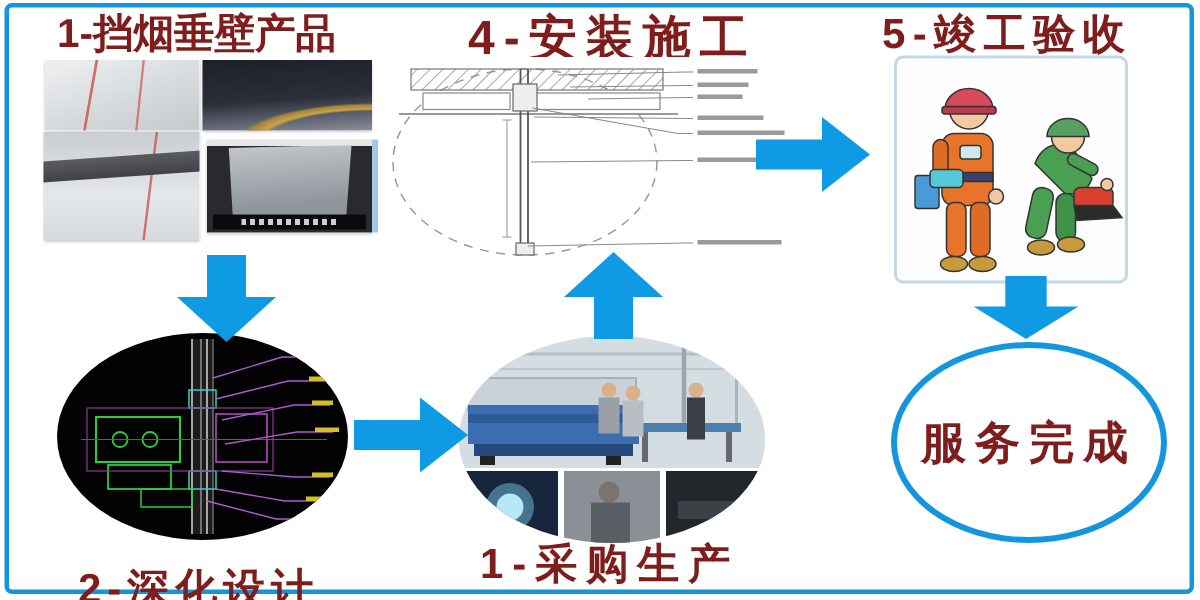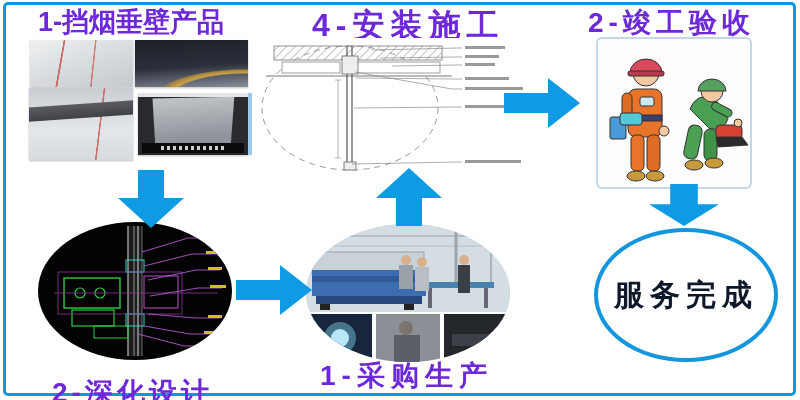--- a/index.html
+++ b/index.html
@@ -6,21 +6,21 @@
   body{
     width:800px;height:400px;position:relative;overflow:hidden;
     background:#ffffff;
     font-family:"Liberation Sans","DejaVu Sans",sans-serif;
   }
   .frame{
     position:absolute;left:3px;top:2px;right:4px;bottom:4px;
     border:3px solid #1496df;border-radius:5px;
   }
   .title{
-    position:absolute;color:#6d28d9;font-weight:bold;white-space:nowrap;
+    position:absolute;color:#7f1d1d;font-weight:bold;white-space:nowrap;
     font-family:"Liberation Sans","DejaVu Sans",sans-serif;
   }
   .t1{left:38px;top:4px;font-size:27px;}
   .t2{left:52px;top:358px;font-size:28px;letter-spacing:4px;margin-top:16px;}
   .t3{left:320px;top:357px;font-size:28px;letter-spacing:6px;}
   .t4{left:312px;top:4px;font-size:32px;letter-spacing:6px;}
   .t5{left:588px;top:4px;font-size:28px;letter-spacing:5px;}
   .arrow{position:absolute;}
   .arrow svg{display:block;width:100%;height:100%;}
   .photo{position:absolute;box-shadow:0 1px 2px rgba(0,0,0,.25);}
@@ -57,30 +57,30 @@
   .drawing{position:absolute;left:252px;top:38px;width:280px;height:140px;background:#ffffff;}
   
   .workers{position:absolute;left:596px;top:37px;width:152px;height:148px;
     background:#fdfdfd;border:2px solid #c2d8e8;border-radius:6px;overflow:hidden;}
   
   .final{
     position:absolute;left:594px;top:228px;width:176px;height:126px;
     border:4px solid #1496df;border-radius:50%;background:#fff;
     display:flex;align-items:center;justify-content:center;
   }
-  .final span{color:#0f172a;font-size:30px;font-weight:bold;letter-spacing:6px;white-space:nowrap;}
+  .final span{color:#7f1d1d;font-size:30px;font-weight:bold;letter-spacing:6px;white-space:nowrap;}
 </style>
 </head>
 <body>
 
 <div class="frame"></div>
 
 <div class="title t1">1-挡烟垂壁产品</div>
 <div class="title t4">4-安装施工</div>
-<div class="title t5">2-竣工验收</div>
+<div class="title t5">5-竣工验收</div>
 <div class="title t2">2-深化设计</div>
 <div class="title t3">1-采购生产</div>
 
 <div class="photo p-tl"></div>
 <div class="photo p-tr"></div>
 <div class="photo p-bl">
   <div class="strip"></div>
 </div>
 <div class="photo p-br">
   <div class="curtain"></div>

